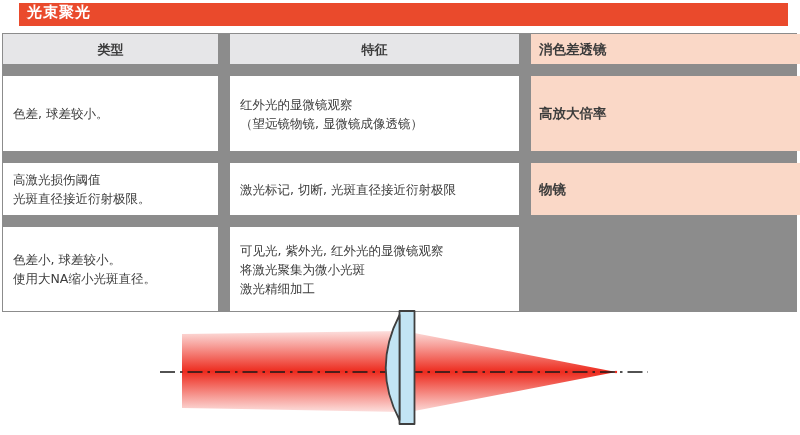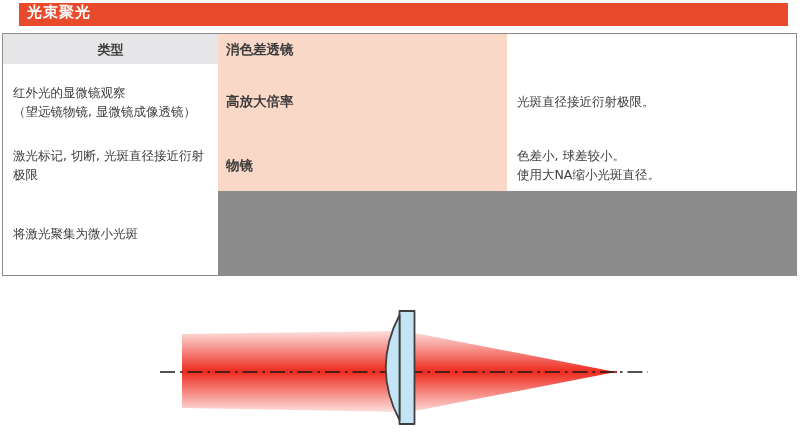--- a/index.html
+++ b/index.html
@@ -27,21 +27,21 @@
     letter-spacing: 1px;
   }
 
   
   .spec-table {
     position: absolute; left: 2px; top: 33px;
     width: 795px;
     display: grid;
     grid-template-columns: 215px 289px 289px;
     grid-template-rows: 30px 75px 52px 84px;
-    gap: 0;
+    gap: 12px;
     background: var(--border, #8c8c8c);
     border: 1px solid var(--border, #8c8c8c);
   }
   .cell {
     background: #ffffff;
     display: flex; flex-direction: column; justify-content: center;
     font-size: 12.5px; line-height: 19px;
     padding: 4px 10px;
   }
   .cell.header {
@@ -67,44 +67,49 @@
 
 <div class="page">
 
   <div class="title-bar">
     <span class="title-text">光束聚光</span>
   </div>
 
   <div class="spec-table">
 
     <div class="cell header">类型</div>
+    <div class="cell header">特征</div>
 
     <div class="cell type-cell">消色差透镜</div>
     <div class="cell">
+      <div>色差, 球差较小。</div>
     </div>
     <div class="cell">
       <div>红外光的显微镜观察</div>
       <div>（望远镜物镜, 显微镜成像透镜）</div>
     </div>
 
     <div class="cell type-cell">高放大倍率</div>
     <div class="cell">
+      <div>高激光损伤阈值</div>
       <div>光斑直径接近衍射极限。</div>
     </div>
     <div class="cell">
       <div>激光标记, 切断, 光斑直径接近衍射极限</div>
     </div>
 
     <div class="cell type-cell">物镜</div>
     <div class="cell">
       <div>色差小, 球差较小。</div>
       <div>使用大NA缩小光斑直径。</div>
     </div>
     <div class="cell">
+      <div>可见光, 紫外光, 红外光的显微镜观察</div>
       <div>将激光聚集为微小光斑</div>
+      <div>激光精细加工</div>
     </div>
 
   </div>
 
   <svg class="diagram" viewBox="0 285 800 150" xmlns="http://www.w3.org/2000/svg">
     <defs>
       <linearGradient id="beamGrad" x1="0" y1="0" x2="0" y2="1">
         <stop offset="0" stop-opacity="0.15" stop-color="#ED2B1E"></stop>
         <stop offset="0.18" stop-opacity="0.45" stop-color="#ED2B1E"></stop>
         <stop offset="0.5" stop-opacity="1" stop-color="#ED2B1E"></stop>

